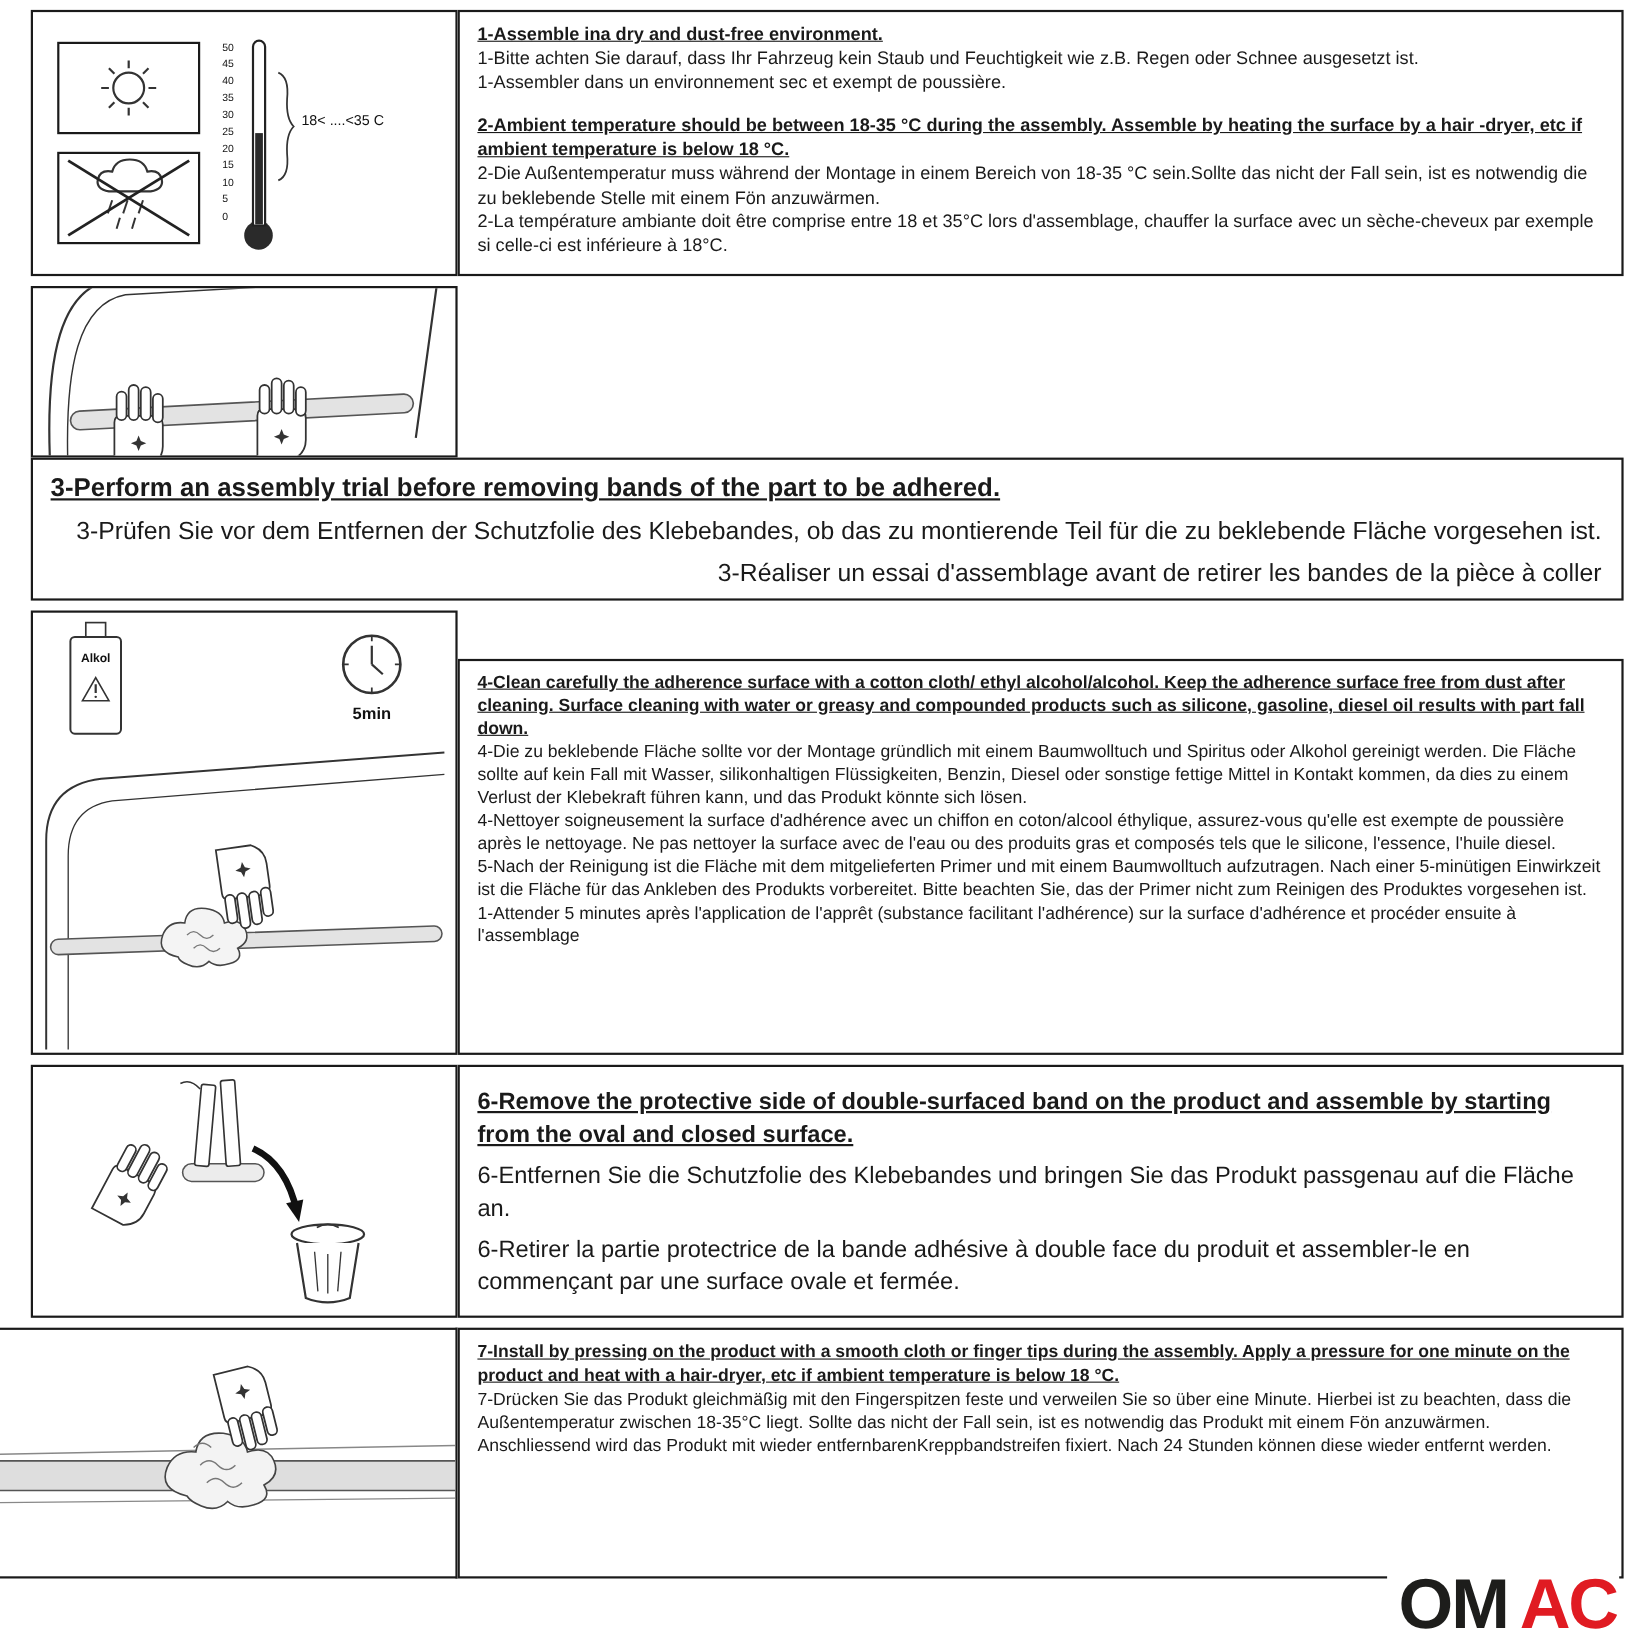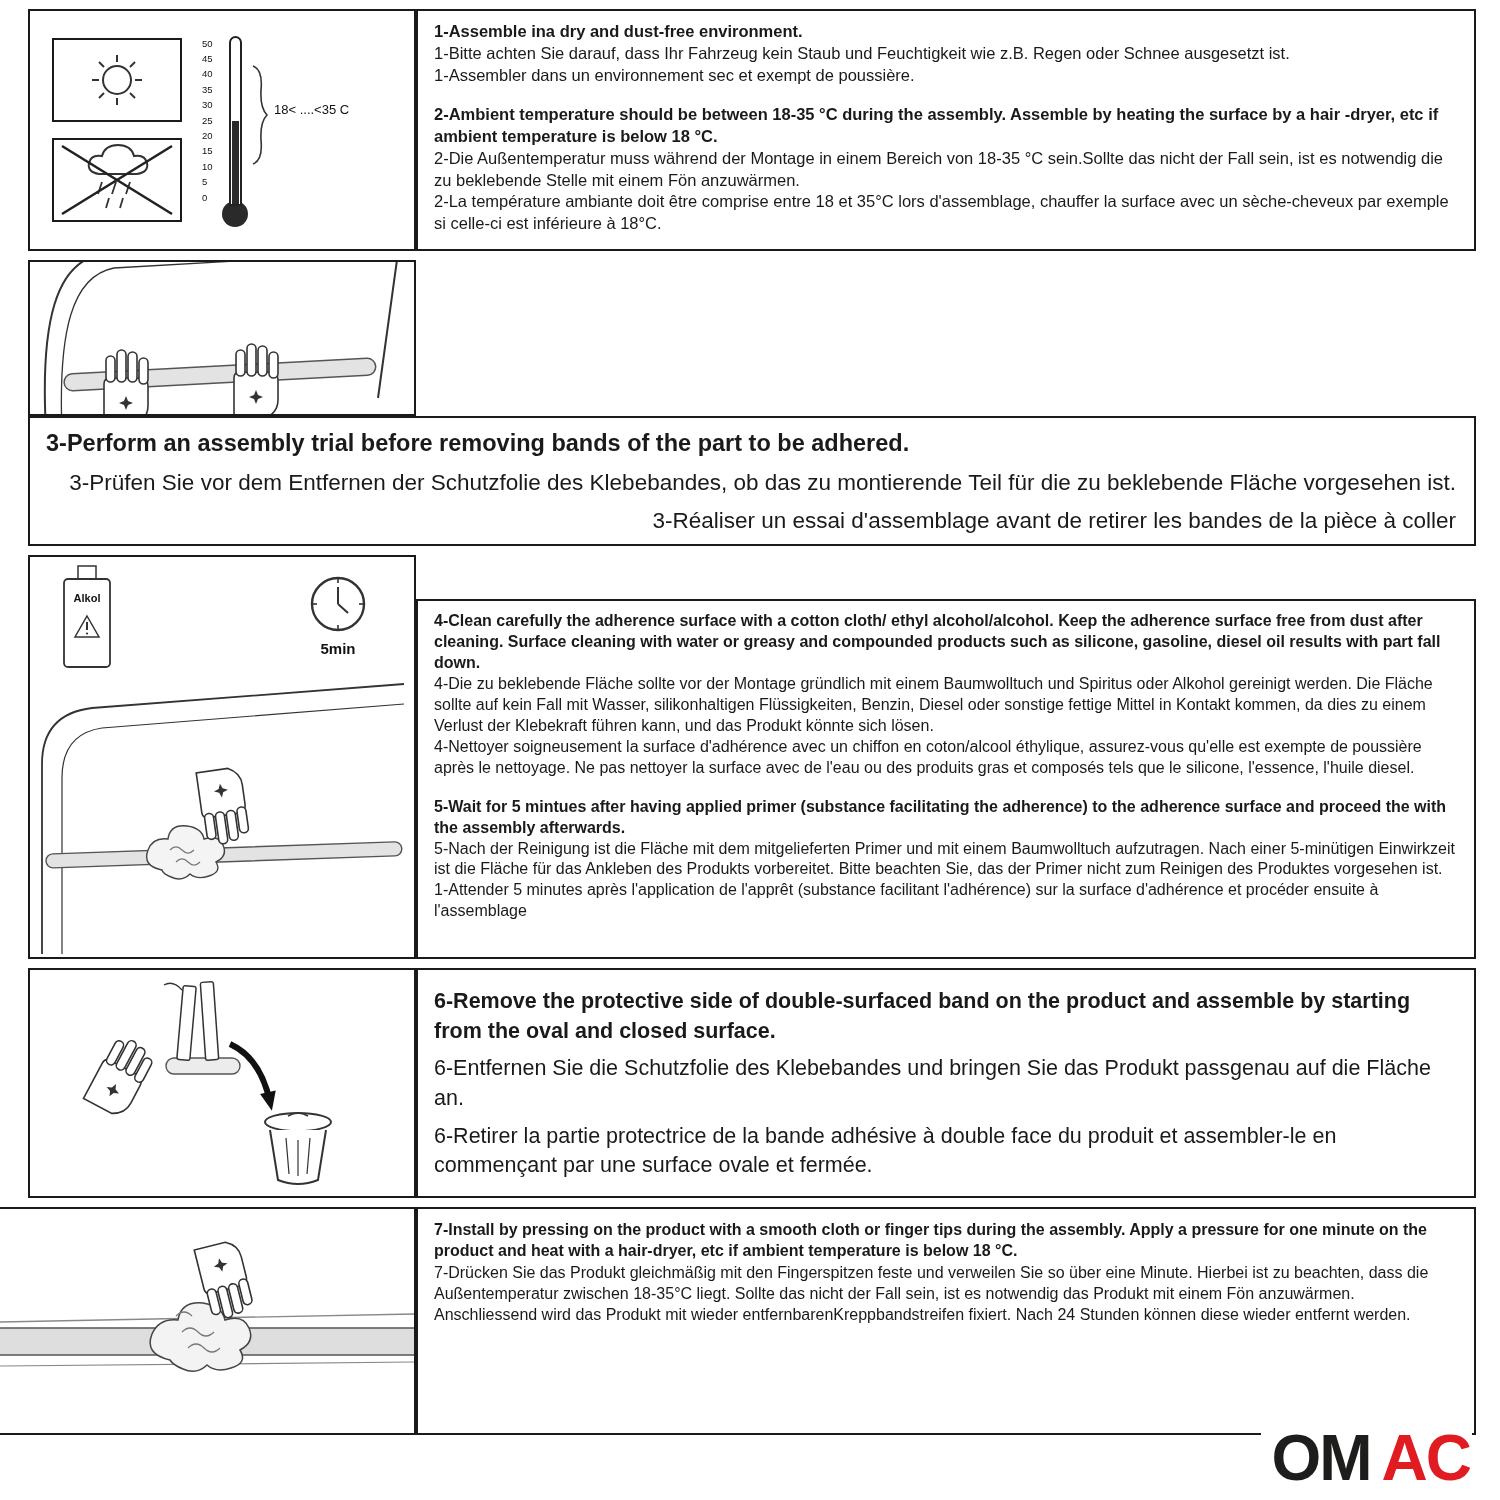--- a/index.html
+++ b/index.html
@@ -16,21 +16,21 @@
   .img-box { width:388px; min-width:388px; border:2px solid #1a1a1a; background:#fff;
              display:flex; align-items:center; justify-content:center; overflow:hidden; }
   .txt-box { flex:1; border:2px solid #1a1a1a; background:#fff; padding:10px 18px 8px 16px; }
   .txt-box.center { display:flex; flex-direction:column; justify-content:center; }
 
   .row1 { height:242px; } .row2 { height:286px;flex-direction:column; } .row3 { height:404px; }
   .row4 { height:230px; } .row5 { height:228px; }
   .row5 .img-box { margin-left:-28px; width:416px; min-width:416px; border-left:none; }
 
   .txt-box p { margin:0; }
-  .txt-box p.b { font-weight:700; }
+  .txt-box p.b { font-weight:700;text-decoration:underline; }
   .txt-box p.gap { margin-top:18px; }
   .t1 { font-size:16.5px; line-height:1.32; }
   .t2 { font-size:22.5px; line-height:1.34; }
   .t2 p.b { font-size:23.5px; }
   .t2 p + p { margin-top:8px;text-align:right; }
   .t3 { font-size:16px; line-height:1.31;margin-top:44px; }
   .t4 { font-size:21.5px; line-height:1.38; }
   .t4 p + p { margin-top:8px; }
   .t5 { font-size:16px; line-height:1.33; }
 
@@ -209,21 +209,20 @@
           <path d="M132,312 q-20,-4 -14,-20 q5,-13 20,-11 q2,-15 19,-13 q15,2 17,13 q14,-5 19,6 q5,11 -7,17 q6,10 -7,14 q-12,4 -19,-2 q-8,8 -19,3 q-8,-3 -9,-7 z" fill="#f4f4f4" stroke="#444" stroke-width="1.4"></path>
           <path d="M140,292 q6,-6 12,0 q6,6 12,0" fill="none" stroke="#777" stroke-width="1.2"></path>
           <path d="M146,304 q6,-6 12,0 q6,6 12,0" fill="none" stroke="#777" stroke-width="1.2"></path>
           <use href="#hand-down" transform="translate(158,214) rotate(-8)"></use>
         </svg>
       </div>
       <div class="txt-box t3">
         <p class="b">4-Clean carefully the adherence surface with a cotton cloth/ ethyl alcohol/alcohol. Keep the adherence surface free from dust after cleaning. Surface cleaning with water or greasy and compounded products such as silicone, gasoline, diesel oil results with part fall down.</p>
         <p>4-Die zu beklebende Fläche sollte vor der Montage gründlich mit einem Baumwolltuch und Spiritus oder Alkohol gereinigt werden. Die Fläche sollte auf kein Fall mit Wasser, silikonhaltigen Flüssigkeiten, Benzin, Diesel oder sonstige fettige Mittel in Kontakt kommen, da dies zu einem Verlust der Klebekraft führen kann, und das Produkt könnte sich lösen.</p>
         <p>4-Nettoyer soigneusement la surface d'adhérence avec un chiffon en coton/alcool éthylique, assurez-vous qu'elle est exempte de poussière après le nettoyage. Ne pas nettoyer la surface avec de l'eau ou des produits gras et composés tels que le silicone, l'essence, l'huile diesel.</p>
-        <p class="b gap">5-Wait for 5 mintues after having applied primer (substance facilitating the adherence) to the adherence surface and proceed the with the assembly afterwards.</p>
         <p>5-Nach der Reinigung ist die Fläche mit dem mitgelieferten Primer und mit einem Baumwolltuch aufzutragen. Nach einer 5-minütigen Einwirkzeit ist die Fläche für das Ankleben des Produkts vorbereitet. Bitte beachten Sie, das der Primer nicht zum Reinigen des Produktes vorgesehen ist.</p>
         <p>1-Attender 5 minutes après l'application de l'apprêt (substance facilitant l'adhérence) sur la surface d'adhérence et procéder ensuite à l'assemblage</p>
       </div>
     </div>
 
     <div class="row row4">
       <div class="img-box">
         <svg width="384" height="226" viewBox="0 0 384 226">
 
           <rect x="136" y="88" width="74" height="16" rx="8" fill="#ececec" stroke="#555" stroke-width="1.4"></rect>

